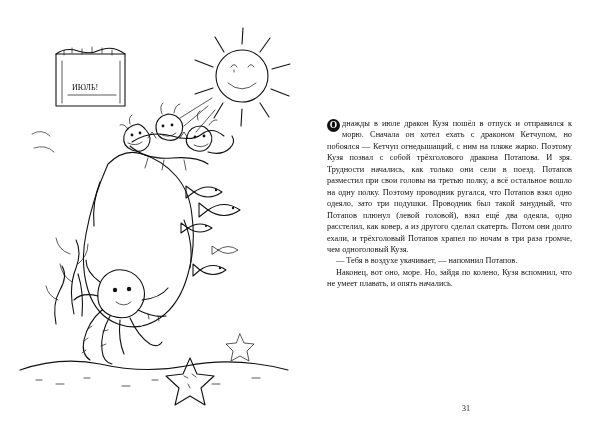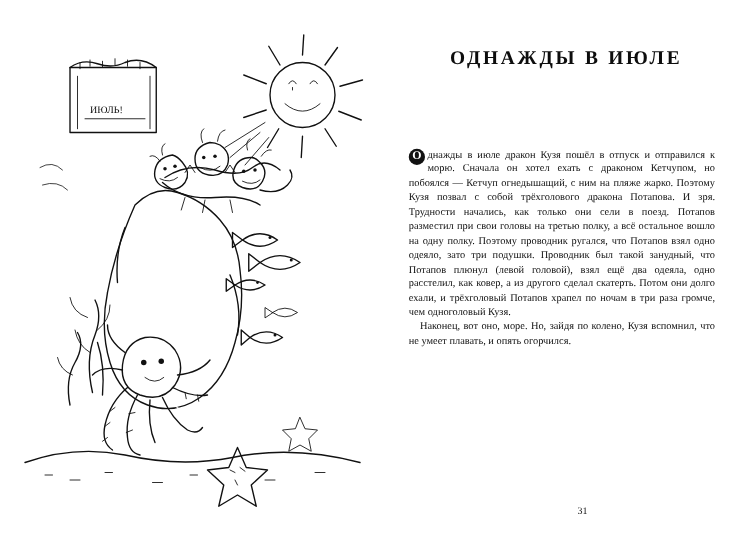--- a/index.html
+++ b/index.html
@@ -295,23 +295,23 @@
 
         <g opacity="0.9">
           <path class="ink-thin" d="M20 120 q10 -6 18 2 M22 134 q12 -4 20 4"></path>
         </g>
       </svg>
     </div>
   </div>
 
   <div class="right-page">
 
-    <div class="chapter-title">ОДНАЖДЫ В ИЮЛЕ</div>
 
     <div class="body-text">
       <p class="first"><span class="dropcap">О</span><span>днажды в июле дракон Кузя пошёл в отпуск и отправился к морю. Сначала он хотел ехать с драконом Кетчупом, но побоялся — Кетчуп огнедышащий, с ним на пляже жарко. Поэтому Кузя позвал с собой трёхголового дракона Потапова. И зря. Трудности начались, как только они сели в поезд. Потапов разместил при свои головы на третью полку, а всё остальное вошло на одну полку. Поэтому проводник ругался, что Потапов взял одно одеяло, зато три подушки. Проводник был такой занудный, что Потапов плюнул (левой головой), взял ещё два одеяла, одно расстелил, как ковер, а из другого сделал скатерть. Потом они долго ехали, и трёхголовый Потапов храпел по ночам в три раза громче, чем одноголовый Кузя.</span></p>
-      <p>Наконец, вот оно, море. Но, зайдя по колено, Кузя вспомнил, что не умеет плавать, и опять огорчился.</p>
+      <p>— Тебя в воздухе укачивает, — напомнил Потапов.</p>
+      <p>Наконец, вот оно, море. Но, зайдя по колено, Кузя вспомнил, что не умеет плавать, и опять начались.</p>
     </div>
 
     <div class="page-number">31</div>
   </div>
 
 </div>
 
 </body></html>

